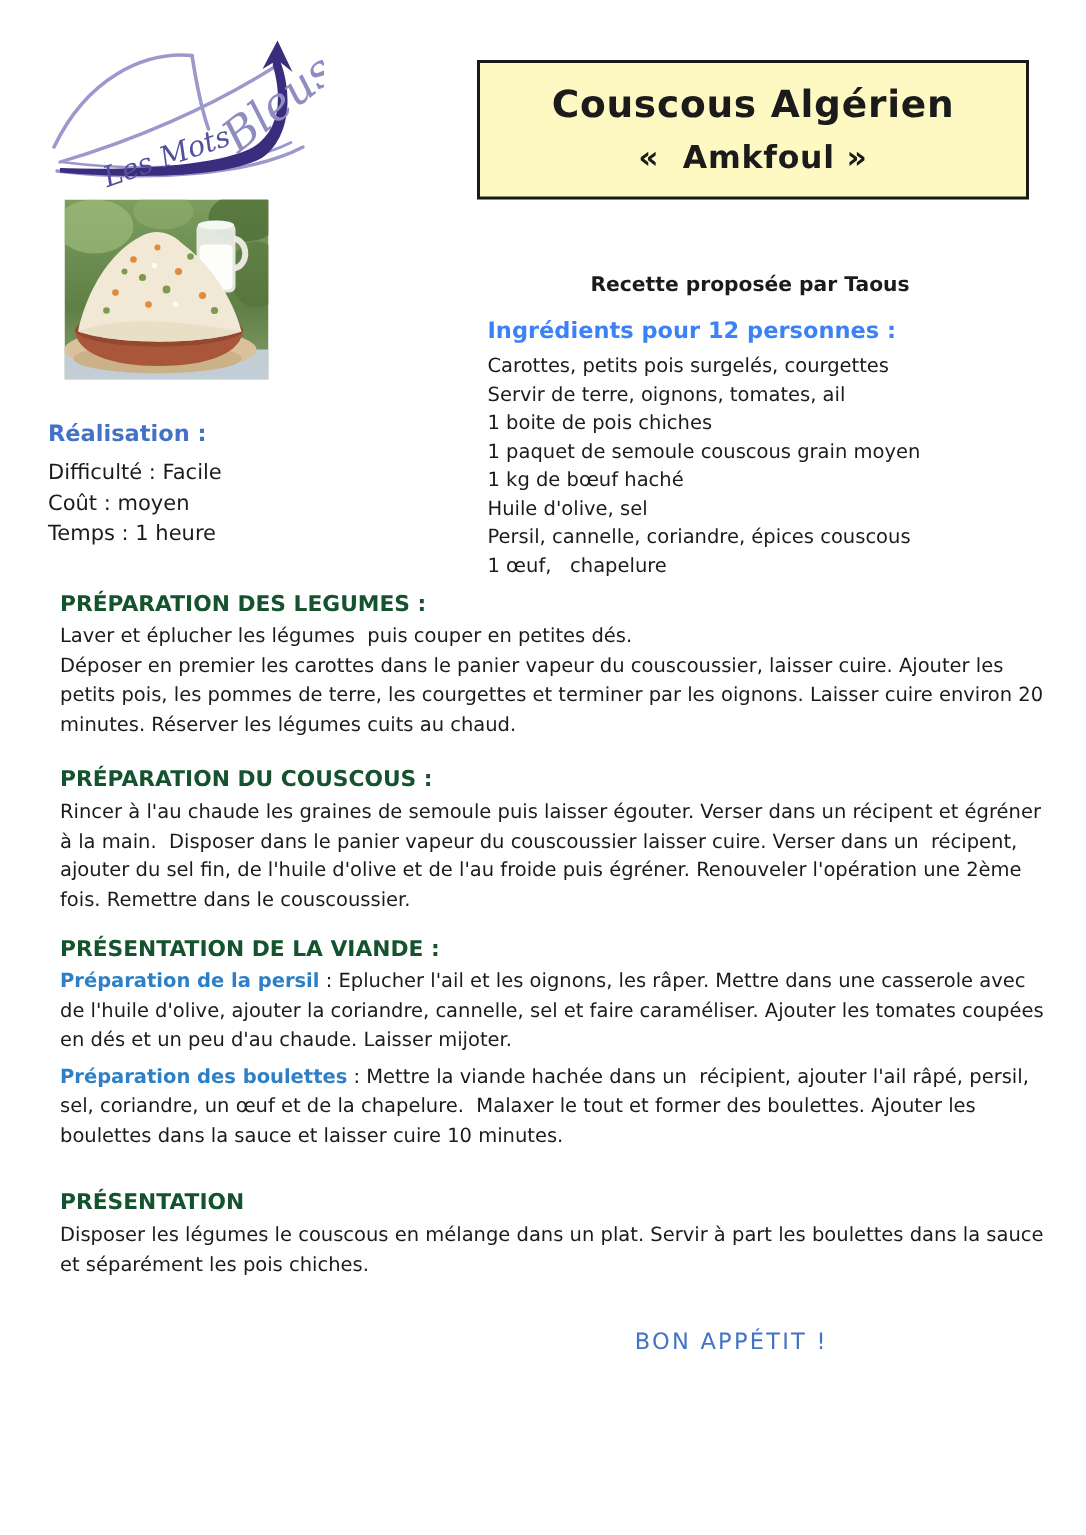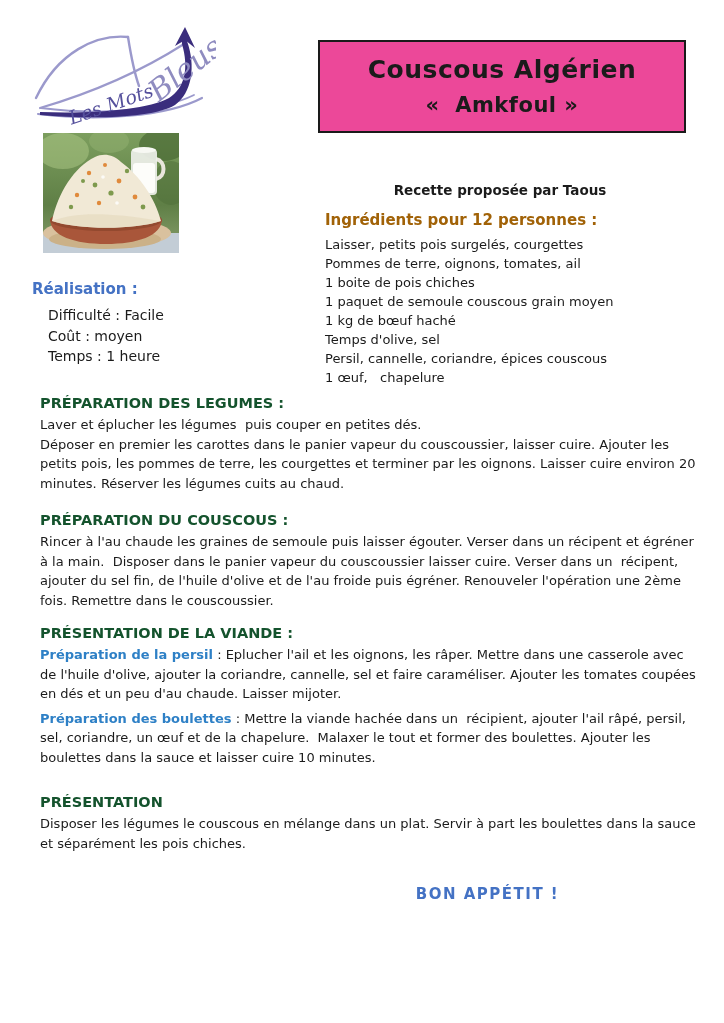--- a/index.html
+++ b/index.html
@@ -7,51 +7,51 @@
     position:relative;width:724px;height:1023px;background:#ffffff;
     margin:0 auto;overflow:hidden;
     font-family:"DejaVu Sans","Liberation Sans",sans-serif;
     color:#1b1b1b;
   }
   .pre{white-space:pre-wrap;}
   
   .logo{position:absolute;left:28px;top:24px;width:188px;height:102px;}
   .title-box{
     position:absolute;left:318px;top:40px;width:364px;height:89px;
-    border:2px solid #1a1a1a;text-align:center;background:#ec4899;
+    border:2px solid #1a1a1a;text-align:center;background:#fef9c3;
   }
   .title-line1{font-size:25px;font-weight:bold;letter-spacing:.5px;margin-top:13px;white-space:pre;}
   .title-line2{font-size:21px;font-weight:bold;letter-spacing:.5px;margin-top:9px;white-space:pre;}
   .subtitle{
     position:absolute;left:310px;top:149px;width:380px;text-align:center;
     font-size:13.5px;font-weight:bold;line-height:22px;margin-top:30px;
   }
   
   .photo{position:absolute;left:43px;top:133px;width:136px;height:120px;}
   
   .ingredients{position:absolute;left:325px;top:211px;width:385px;}
-  .ing-heading{font-size:15px;font-weight:bold;color:#a16207;margin-bottom:6px;}
+  .ing-heading{font-size:15px;font-weight:bold;color:#3b82f6;margin-bottom:6px;}
   .ing-item{font-size:13px;line-height:19px;}
   
   .realisation{position:absolute;left:32px;top:280px;width:270px;}
   .real-heading{font-size:15px;font-weight:bold;color:#4472C4;margin-bottom:7px;}
-  .real-line{font-size:14px;line-height:20.5px;margin-left:16px;}
+  .real-line{font-size:14px;line-height:20.5px;}
   
   .main{position:absolute;left:40px;top:394px;width:660px;}
   .sec-heading{font-size:14.5px;font-weight:bold;color:#14532d;margin:0 0 3px 0;line-height:18px;}
   .body-text{font-size:13px;line-height:19.5px;margin:0;}
   .gap-lg{margin-top:18px;}
   .gap-md{margin-top:14px;}
   .gap-xl{margin-top:26px;}
   .gap-sm{margin-top:5px;}
   .sub-label{color:#2E80C6;font-weight:bold;}
   
   .bon-appetit{
     position:absolute;left:300px;top:885px;width:375px;text-align:center;
-    font-size:15px;font-weight:bold;letter-spacing:1.5px;color:#4472C4;
+    font-size:15px;font-weight:normal;letter-spacing:1.5px;color:#4472C4;
   }
 </style>
 </head>
 <body>
 
 <div class="page">
 
   <div class="logo">
     <svg width="188" height="102" viewBox="0 0 188 102">
 
@@ -124,26 +124,26 @@
       <circle cx="84" cy="38" r="2.2" fill="#7e9a4e"></circle>
       <circle cx="100" cy="74" r="2.4" fill="#7e9a4e"></circle>
       <circle cx="28" cy="74" r="2.2" fill="#7e9a4e"></circle>
       <circle cx="60" cy="44" r="1.8" fill="#ffffff" opacity="0.8"></circle>
       <circle cx="74" cy="70" r="1.8" fill="#ffffff" opacity="0.8"></circle>
     </svg>
   </div>
 
   <div class="ingredients">
     <div class="ing-heading">Ingrédients pour 12 personnes :</div>
-    <div class="ing-item pre">Laisser, petits pois surgelés, courgettes</div>
-    <div class="ing-item pre">Pommes de terre, oignons, tomates, ail</div>
+    <div class="ing-item pre">Carottes, petits pois surgelés, courgettes</div>
+    <div class="ing-item pre">Servir de terre, oignons, tomates, ail</div>
     <div class="ing-item pre">1 boite de pois chiches</div>
     <div class="ing-item pre">1 paquet de semoule couscous grain moyen</div>
     <div class="ing-item pre">1 kg de bœuf haché</div>
-    <div class="ing-item pre">Temps d'olive, sel</div>
+    <div class="ing-item pre">Huile d'olive, sel</div>
     <div class="ing-item pre">Persil, cannelle, coriandre, épices couscous</div>
     <div class="ing-item pre">1 œuf,   chapelure</div>
   </div>
 
   <div class="realisation">
     <div class="real-heading">Réalisation :</div>
     <div class="real-line">Difficulté : Facile</div>
     <div class="real-line">Coût : moyen</div>
     <div class="real-line">Temps : 1 heure</div>
   </div>

